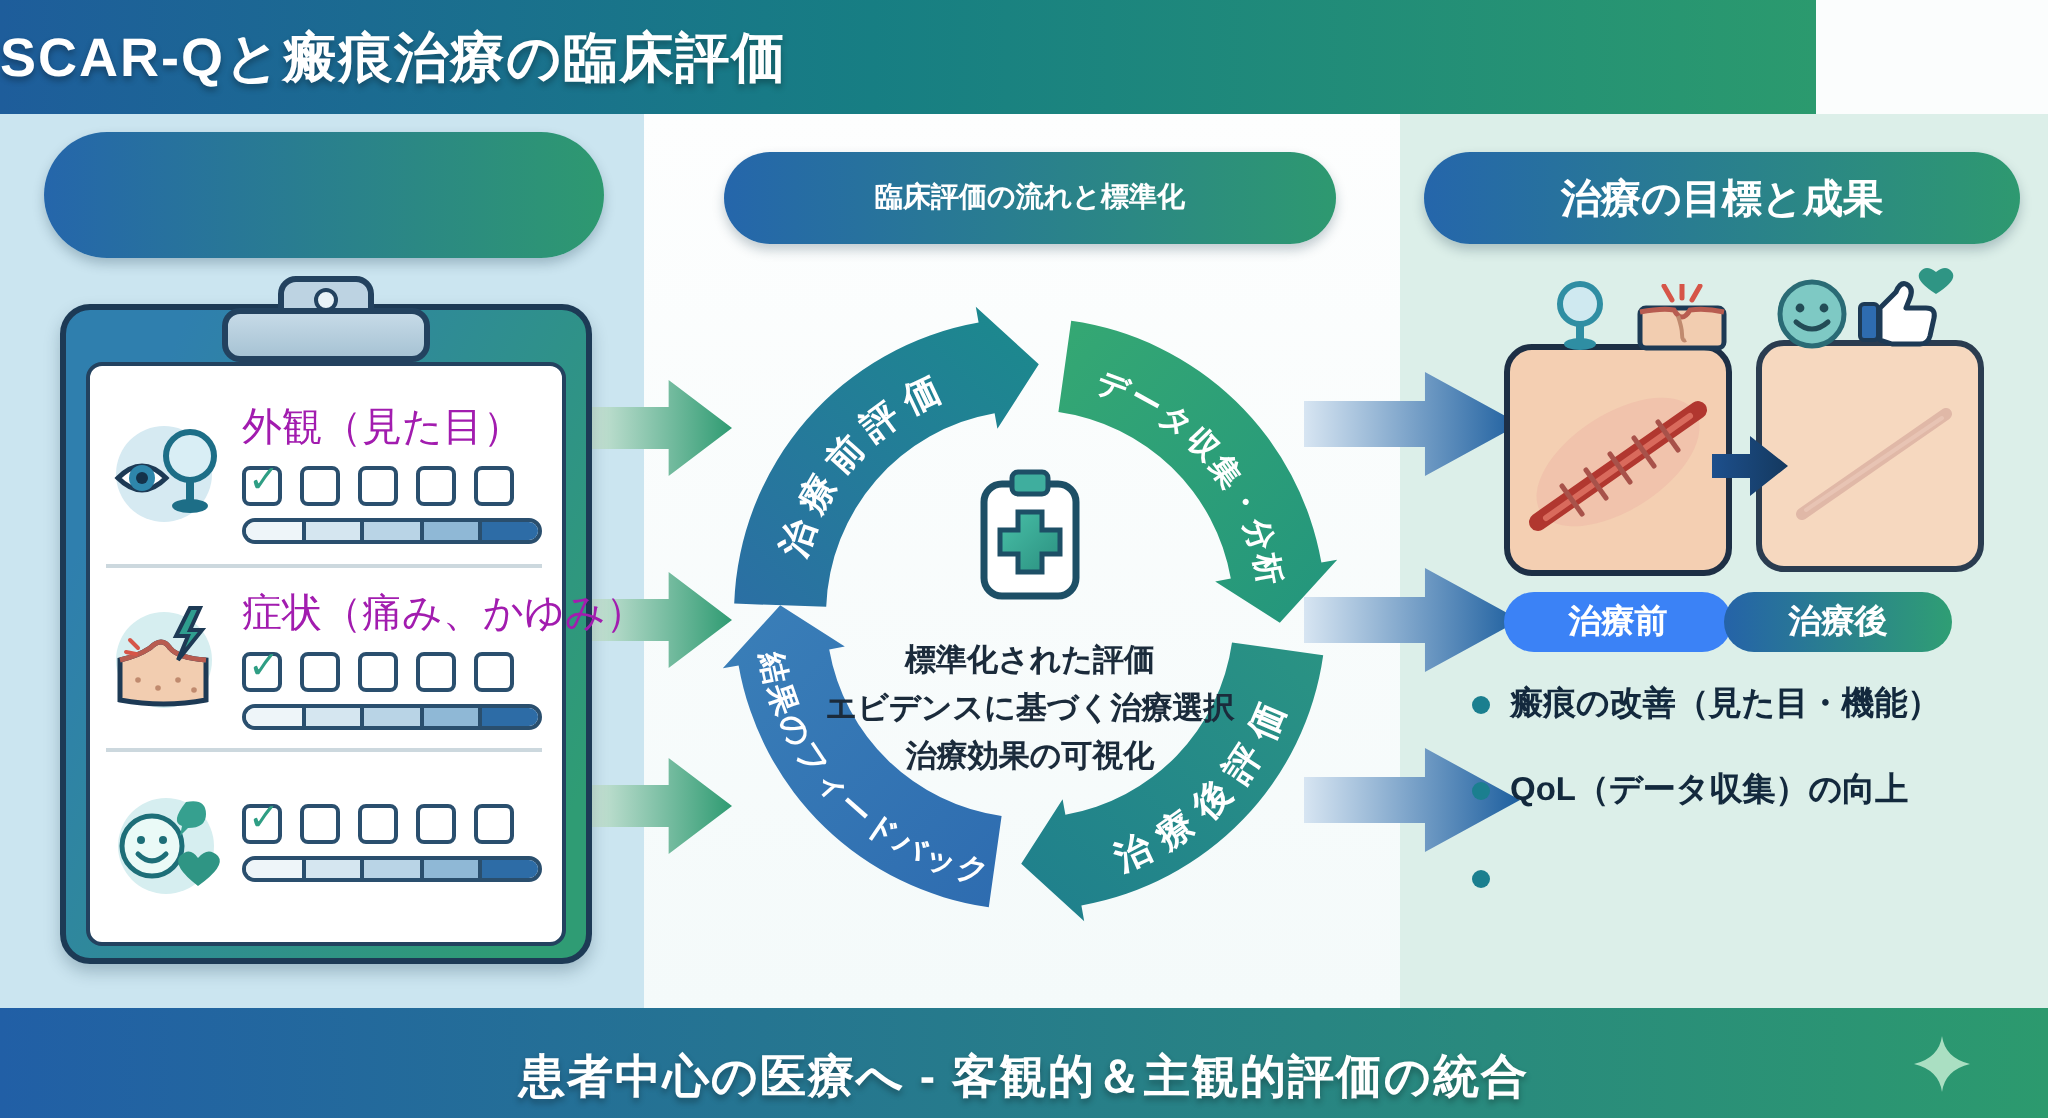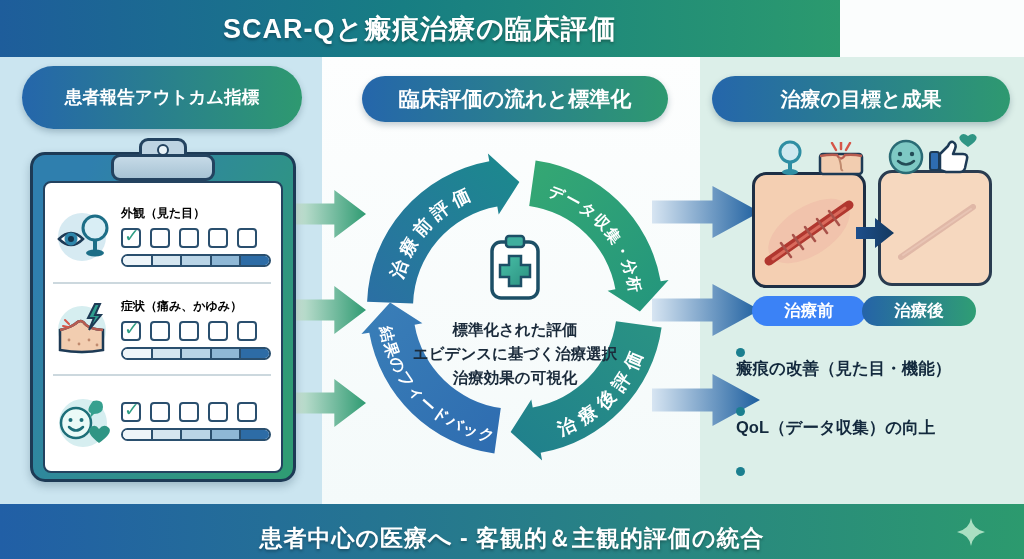--- a/index.html
+++ b/index.html
@@ -2,23 +2,23 @@
 <html><head>
 <meta charset="utf-8">
 <style>
   * { margin:0; padding:0; box-sizing:border-box; }
   html,body { width:1024px; height:559px; }
   body { font-family:"Liberation Sans","DejaVu Sans",sans-serif; }
   .page { position:relative; width:1024px; height:559px; overflow:hidden; background:#fbfdfd; }
 
   
   .banner-top {
-    position:absolute; left:0; top:0; width:840px; height:57px;
+    position:absolute; left:0; top:0; width:908px; height:57px;
     background:linear-gradient(90deg,#1e5d9b 0%,#177e83 48%,#2b9a6e 100%);
-    display:flex; align-items:center; justify-content:center; z-index:5;
+    display:flex; align-items:center; z-index:5;
   }
   .banner-top span { color:#fff; font-size:27px; font-weight:700; letter-spacing:1px; text-shadow:0 2px 3px rgba(0,0,0,.3); }
   .banner-bottom {
     position:absolute; left:0; top:504px; width:1024px; height:68px;
     background:linear-gradient(90deg,#215fa6 0%,#2c9a6e 100%);
     display:flex; align-items:center; justify-content:center; z-index:5;
   }
   .banner-bottom span { color:#fff; font-size:23px; font-weight:700; letter-spacing:1px; text-shadow:0 2px 3px rgba(0,0,0,.3); }
   .sparkle { position:absolute; right:38px; top:13px; }
 
@@ -28,42 +28,42 @@
   .col-right { position:absolute; left:700px; top:57px; width:324px; height:447px; background:#dcefe9; }
 
   
   .pill-header {
     position:absolute; border-radius:32px; z-index:3;
     background:linear-gradient(90deg,#2566ab,#2e9970);
     display:flex; flex-direction:column; align-items:center; justify-content:center;
     color:#fff; font-weight:700; box-shadow:0 3px 6px rgba(20,50,70,.25);
   }
   .pill-left  { left:22px;  top:66px; width:280px; height:63px; font-size:17.5px; line-height:1.32; }
-  .pill-mid   { left:362px; top:76px; width:306px; height:46px; font-size:21px; }
+  .pill-mid   { left:362px; top:76px; width:306px; height:46px; font-size:14px; }
   .pill-right { left:712px; top:76px; width:298px; height:46px; font-size:20px; }
 
   
   .clip-tab   { position:absolute; left:139px; top:138px; width:48px; height:24px; background:#bdd3e2; border:3px solid #23425f; border-radius:9px 9px 4px 4px; z-index:3; }
   .clip-flange{ position:absolute; left:111px; top:154px; width:104px; height:27px; background:linear-gradient(#c6dae7,#a7c3d4); border:3px solid #23425f; border-radius:9px; z-index:3; }
   .clip-hole  { position:absolute; left:157px; top:144px; width:12px; height:12px; background:#e9f3f8; border:2.5px solid #23425f; border-radius:50%; z-index:4; }
   .cb-frame {
     position:absolute; left:30px; top:152px; width:266px; height:330px; border-radius:15px;
     background:linear-gradient(115deg,#2f7fae 15%,#2f9c74 90%);
     border:3px solid #1d3a55; z-index:2; box-shadow:0 4px 8px rgba(20,50,70,.25);
   }
   .cb-paper {
     position:absolute; left:10px; top:26px; width:240px; height:292px; border-radius:8px;
     background:#fff; border:2.5px solid #23425f;
     display:flex; flex-direction:column; padding:8px 10px 4px 8px;
   }
   .q-row { display:flex; align-items:center; flex:1; padding-left:2px; }
   .q-row.divided { border-bottom:2px solid #ccd8de; }
   .q-icon { width:58px; height:58px; flex:0 0 58px; margin-right:8px; }
   .q-content { display:flex; flex-direction:column; gap:6px; }
-  .q-label { font-size:12px; font-weight:700; color:#000000; white-space:nowrap; }
+  .q-label { font-size:20px; font-weight:400; color:#a21caf; white-space:nowrap; }
   .q-boxes { display:flex; gap:9px; }
   .q-box { position:relative; width:20px; height:20px; border:2.5px solid #2a4f6e; border-radius:4px; background:#fff; }
   .q-box .check { position:absolute; left:1px; top:-6px; font-size:19px; font-weight:700; color:#2f9e84; }
   .q-bar { display:flex; width:150px; height:13px; border:2.5px solid #2a4f6e; border-radius:7px; overflow:hidden; }
   .q-bar i { flex:1; border-right:2px solid #2a4f6e; }
   .q-bar i:last-child { border-right:none; }
   .seg1{background:#eef5f9;} .seg2{background:#d5e6f0;} .seg3{background:#b9d4e6;} .seg4{background:#8fb8d6;} .seg5{background:#2d6ca6;}
 
   
   .flow-arrow { position:absolute; clip-path:polygon(0 28%,56% 28%,56% 0,100% 50%,56% 100%,56% 72%,0 72%); z-index:1; }
@@ -80,39 +80,38 @@
   .sq-after  { left:878px; top:170px; background:#f6d8bf; border-color:#2a3c50; }
   .between-arrow { position:absolute; left:856px; top:218px; width:38px; height:30px; z-index:3;
     clip-path:polygon(0 30%,50% 30%,50% 0,100% 50%,50% 100%,50% 70%,0 70%);
     background:linear-gradient(90deg,#1d4f8c,#14395f); }
   .icon-abs { position:absolute; z-index:3; }
   .result-pill { position:absolute; width:114px; height:30px; border-radius:16px; z-index:2;
     display:flex; align-items:center; justify-content:center; color:#fff; font-size:16.5px; font-weight:700; }
   .pill-before { left:752px; top:296px; background:#3b82f6; }
   .pill-after  { left:862px; top:296px; background:linear-gradient(90deg,#2563a8,#2f9e74); }
   .bullets { position:absolute; left:736px; top:341px; width:284px; z-index:2; }
-  .bullet-item { display:flex; align-items:flex-start; margin-bottom:21px;flex-direction:column; }
+  .bullet-item { display:flex; align-items:flex-start; margin-bottom:21px; }
   .bullet-dot { width:9px; height:9px; border-radius:50%; background:#1b7f8f; margin:7px 10px 0 0; flex:0 0 9px; }
   .bullet-text { font-size:16.5px; font-weight:700; color:#13293d; line-height:1.35; }
 </style>
 </head>
 <body>
 
 <div class="page">
 
   <div class="banner-top">
     <span>SCAR-Qと瘢痕治療の臨床評価</span>
   </div>
 
   <div class="col-left"></div>
   <div class="col-mid"></div>
   <div class="col-right"></div>
 
   <div class="pill-header pill-left">
-    <span>患者報告アウトカム指標</span>
   </div>
   <div class="pill-header pill-mid">
     <span>臨床評価の流れと標準化</span>
   </div>
   <div class="pill-header pill-right">
     <span>治療の目標と成果</span>
   </div>
 
   <div class="clip-tab"></div>
   <div class="clip-flange"></div>

